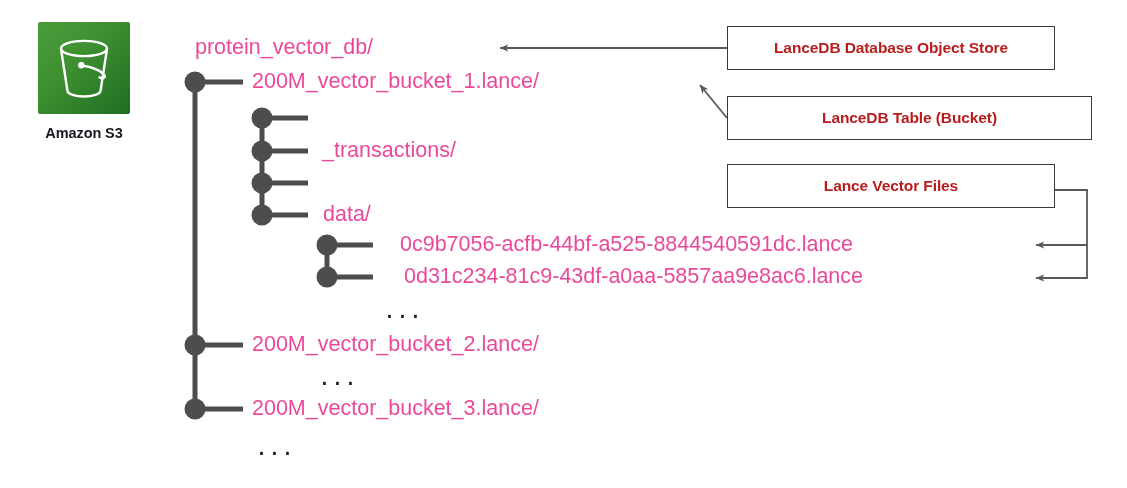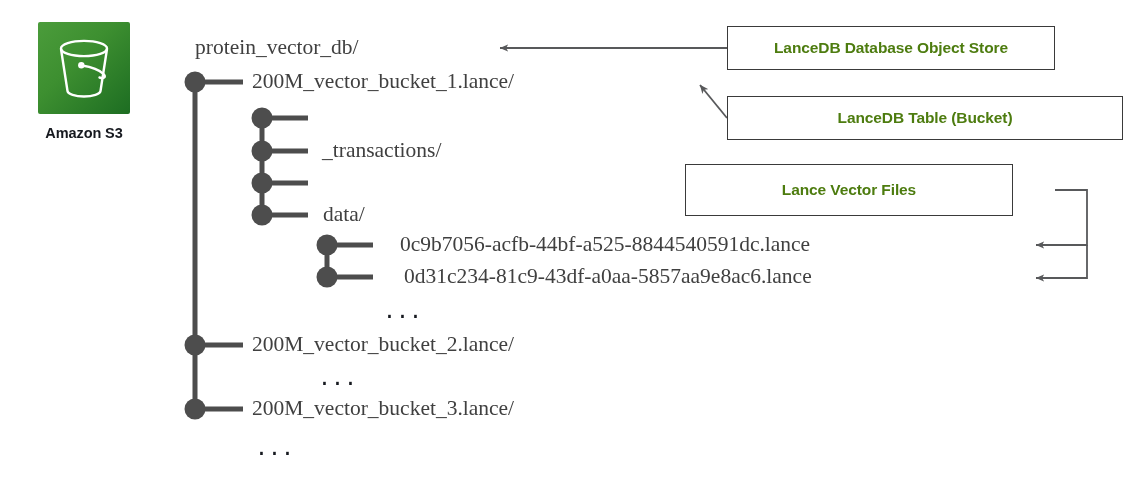--- a/index.html
+++ b/index.html
@@ -50,24 +50,24 @@
     left: 0;
     top: 0;
     width: 1127px;
     height: 488px;
     pointer-events: none;
   }
 
   
   .tree-text {
     position: absolute;
-    font-family: Liberation Serif, serif;
+    font-family: Liberation Sans, sans-serif;
     font-size: 21.5px;
     line-height: 1;
-    color: #404040;
+    color: #ec4899;
     white-space: pre;
     letter-spacing: 0px;
   }
   .ellipsis {
     position: absolute;
     font-family: "DejaVu Sans Mono", "Liberation Mono", monospace;
     font-size: 21.5px;
     line-height: 1;
     color: #16191f;
     white-space: pre;
@@ -75,21 +75,21 @@
 
   
   .callout {
     position: absolute;
     box-sizing: border-box;
     border: 1.6px solid #3a3a3a;
     background: #ffffff;
     display: flex;
     align-items: center;
     justify-content: center;
-    color: #4d7c0f;
+    color: #b91c1c;
     font-family: "Liberation Sans", sans-serif;
     font-size: 15.5px;
     font-weight: bold;
     letter-spacing: -0.1px;
   }
 </style>
 </head>
 <body>
 
 <div id="stage">
@@ -161,20 +161,20 @@
   <div class="tree-text" style="left:380px; top:277px; transform:translateY(-50%);margin-left:24px;">0d31c234-81c9-43df-a0aa-5857aa9e8ac6.lance</div>
   <div class="ellipsis" style="left:383px; top:311px; transform:translateY(-50%);">...</div>
   <div class="tree-text" style="left:252px; top:345px; transform:translateY(-50%);">200M_vector_bucket_2.lance/</div>
   <div class="ellipsis" style="left:318px; top:378px; transform:translateY(-50%);">...</div>
   <div class="tree-text" style="left:252px; top:409px; transform:translateY(-50%);">200M_vector_bucket_3.lance/</div>
   <div class="ellipsis" style="left:255px; top:448px; transform:translateY(-50%);">...</div>
 
   <div class="callout" style="left:727px; top:26px; width:328px; height:44px;">
     <span>LanceDB Database Object Store</span>
   </div>
-  <div class="callout" style="left:727px; top:96px; width:396px; height:44px;">
+  <div class="callout" style="left:727px; top:96px; width:365px; height:44px;">
     <span>LanceDB Table (Bucket)</span>
   </div>
-  <div class="callout" style="left:685px; top:164px; width:328px; height:52px;">
+  <div class="callout" style="left:727px; top:164px; width:328px; height:44px;">
     <span>Lance Vector Files</span>
   </div>
 
 </div>
 
 </body></html>

